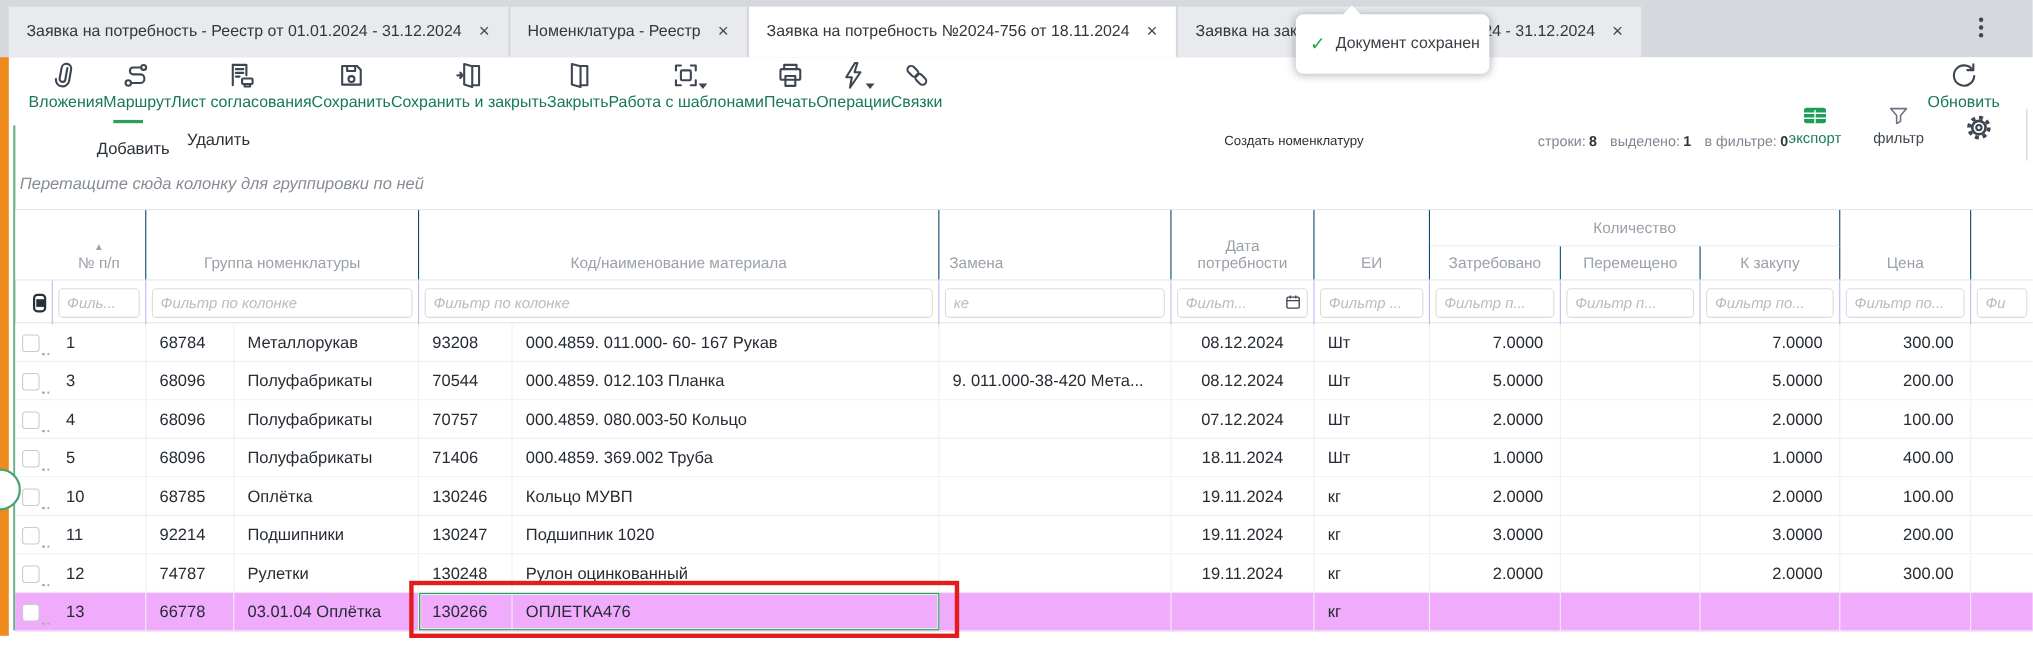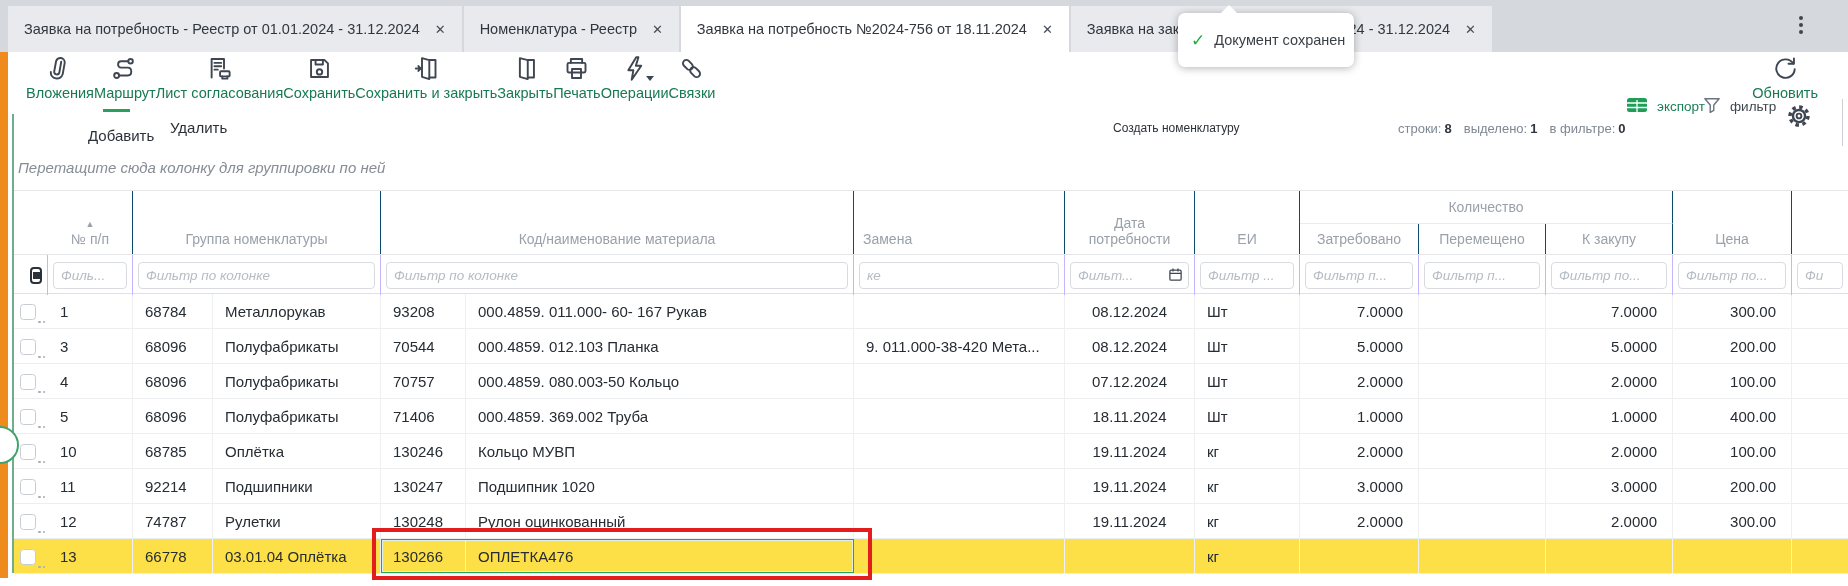--- a/index.html
+++ b/index.html
@@ -45,21 +45,21 @@
            border-left:4px solid transparent; border-right:4px solid transparent;
            border-top:5px solid #3e4651; }
   .refresh { position:absolute; right:30px; top:55px; }
 
   
   .txtbtn { position:absolute; font-size:15px; color:#2b3138; white-space:nowrap; cursor:pointer; }
   .green-dash { position:absolute; left:103px; top:109px; width:27px; height:3px; background:#2aa05c; }
   .stats { position:absolute; left:1398px; top:121px; display:flex; gap:12px;
            font-size:13px; color:#7e8792; white-space:nowrap; }
   .stats b { color:#2f353c; margin-left:3px; }
-  .mini { position:absolute; display:flex; flex-direction:row; align-items:center; gap:9px;
+  .mini { position:absolute; display:flex; flex-direction:column; align-items:center; gap:2px;
           font-size:13.5px; cursor:pointer; }
   .mini.export { left:1626px; top:97px; color:#1b7d57; }
   .mini.filterb { left:1703px; top:97px; color:#3f464e; }
   .gearbtn { position:absolute; left:1786px; top:103px; cursor:pointer; }
   .vdiv { position:absolute; left:1842px; top:99px; width:1px; height:47px; background:#ccd0d5; }
 
   .hint { position:absolute; left:18px; top:159px; font-style:italic; font-size:15px; color:#868d95; }
 
   
   .grid { position:absolute; left:14px; top:190px; width:1834px;
@@ -80,21 +80,21 @@
   .fc input { width:100%; height:27px; border:1px solid #d8dce0; border-radius:4px; background:#fff;
               padding:0 7px; font-family:inherit; font-size:13.5px; color:#2b3138; outline:none; }
   .fc input::placeholder { color:#b6bcc3; font-style:italic; }
   .selall { width:17px; height:17px; border:2px solid #2a3138; border-radius:4px; margin-left:11px;
             display:flex; align-items:center; justify-content:center; cursor:pointer; }
   .selall i { width:7px; height:7px; background:#2a3138; display:block; }
   .calico { position:absolute; right:11px; top:12px; pointer-events:none; }
 
   .trow { display:grid; grid-template-columns:var(--cols); height:35px; border-bottom:1px solid #eceef0;
           font-size:15px; color:#262c33; background:#fff; cursor:pointer; }
-  .trow.sel { background:#fde047; }
+  .trow.sel { background:#f0abfc; }
   .td { height:35px; display:flex; align-items:center; padding:0 12px; border-right:1px solid #eef0f2;
         overflow:hidden; white-space:nowrap; }
   .td.r { justify-content:flex-end; padding-right:15px; }
   .td.c { justify-content:center; }
   .td.ckc { padding:0 0 0 6px; border-right:none; position:relative; }
   .ckbox { width:16px; height:16px; border:1.5px solid #c6ccd2; border-radius:3.5px; background:#fff; }
   .dots { position:absolute; left:24px; bottom:6px; display:flex; gap:2px; }
   .dots i { width:2.5px; height:2.5px; border-radius:50%; background:#a7adb4; }
 
   .redbox { position:absolute; left:372px; top:528px; width:500px; height:52px;
@@ -181,20 +181,27 @@
           <path d="M2.5 12 H6.2 M4.8 9.8 L6.8 12 L4.8 14.2"></path>
         </svg></span>
     <span>Сохранить и закрыть</span>
   </div>
   <div class="tbtn">
     <span class="ic"><svg width="27" height="27" viewBox="0 0 24 24">
           <path d="M14 4.5 H19.5 V20 H14"></path>
           <path d="M7 2.8 L14 4.6 V21.4 L7 19.4 Z"></path>
         </svg></span>
     <span>Закрыть</span>
+  </div>
+  <div class="tbtn">
+    <span class="ic"><svg width="27" height="27" viewBox="0 0 24 24">
+          <path d="M4 8 V4 h4 M16 4 h4 v4 M20 16 v4 h-4 M8 20 H4 v-4"></path>
+          <rect x="8" y="8" width="8" height="8" rx="1"></rect>
+        </svg><span class="caret"></span></span>
+    <span>Работа с шаблонами</span>
   </div>
   <div class="tbtn">
     <span class="ic"><svg width="27" height="27" viewBox="0 0 24 24">
           <path d="M7 7 V3.5 h10 V7"></path>
           <rect x="4" y="7" width="16" height="8.5" rx="1.2"></rect>
           <rect x="8" y="12.5" width="8" height="8"></rect>
         </svg></span>
     <span>Печать</span>
   </div>
   <div class="tbtn">

